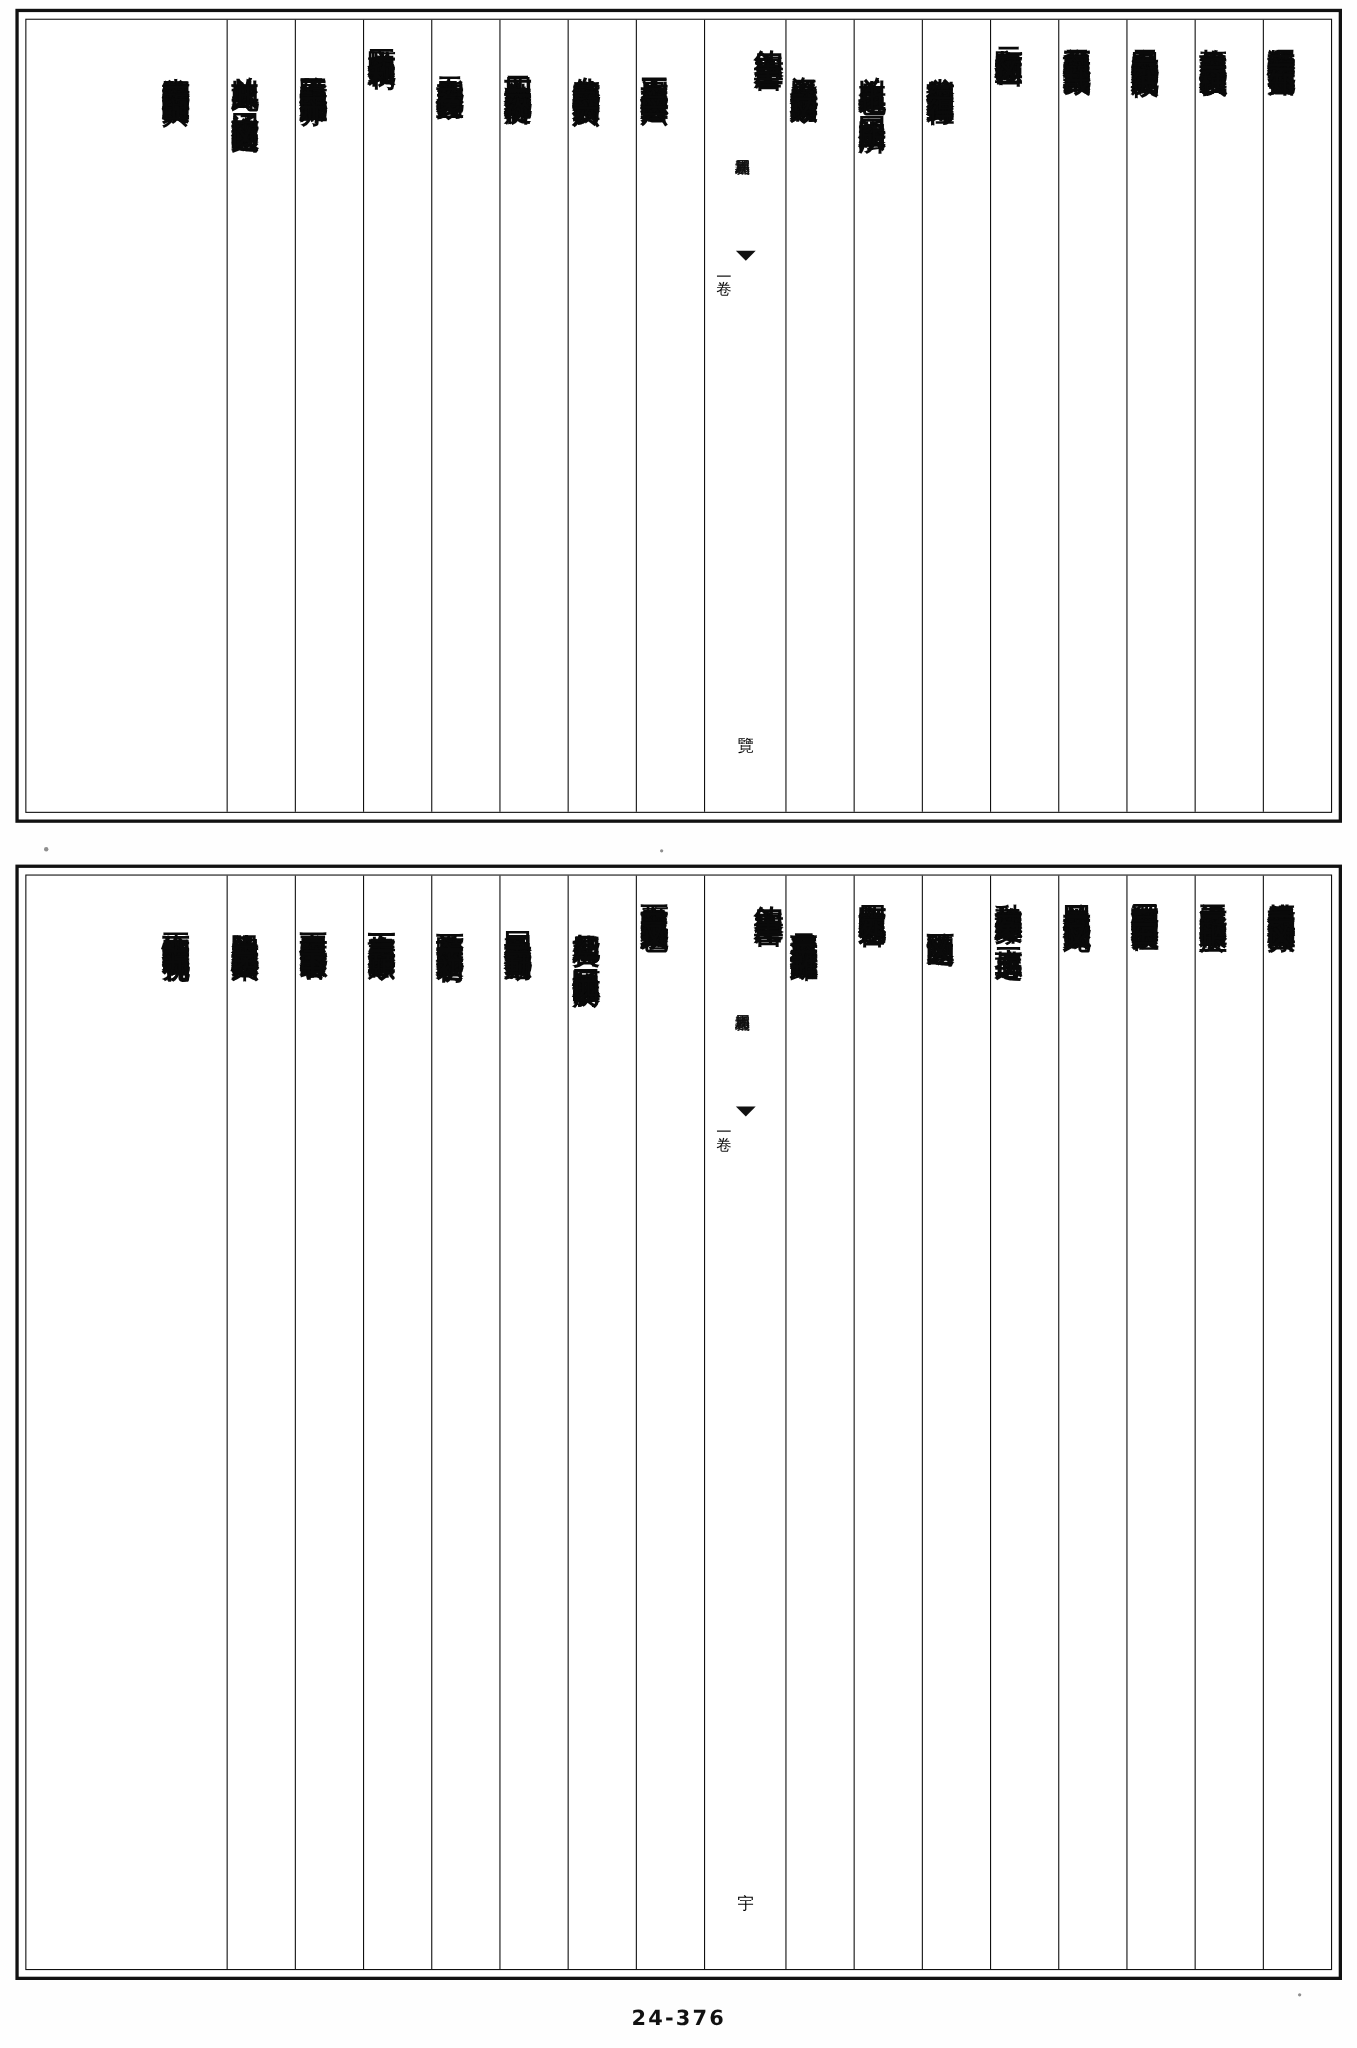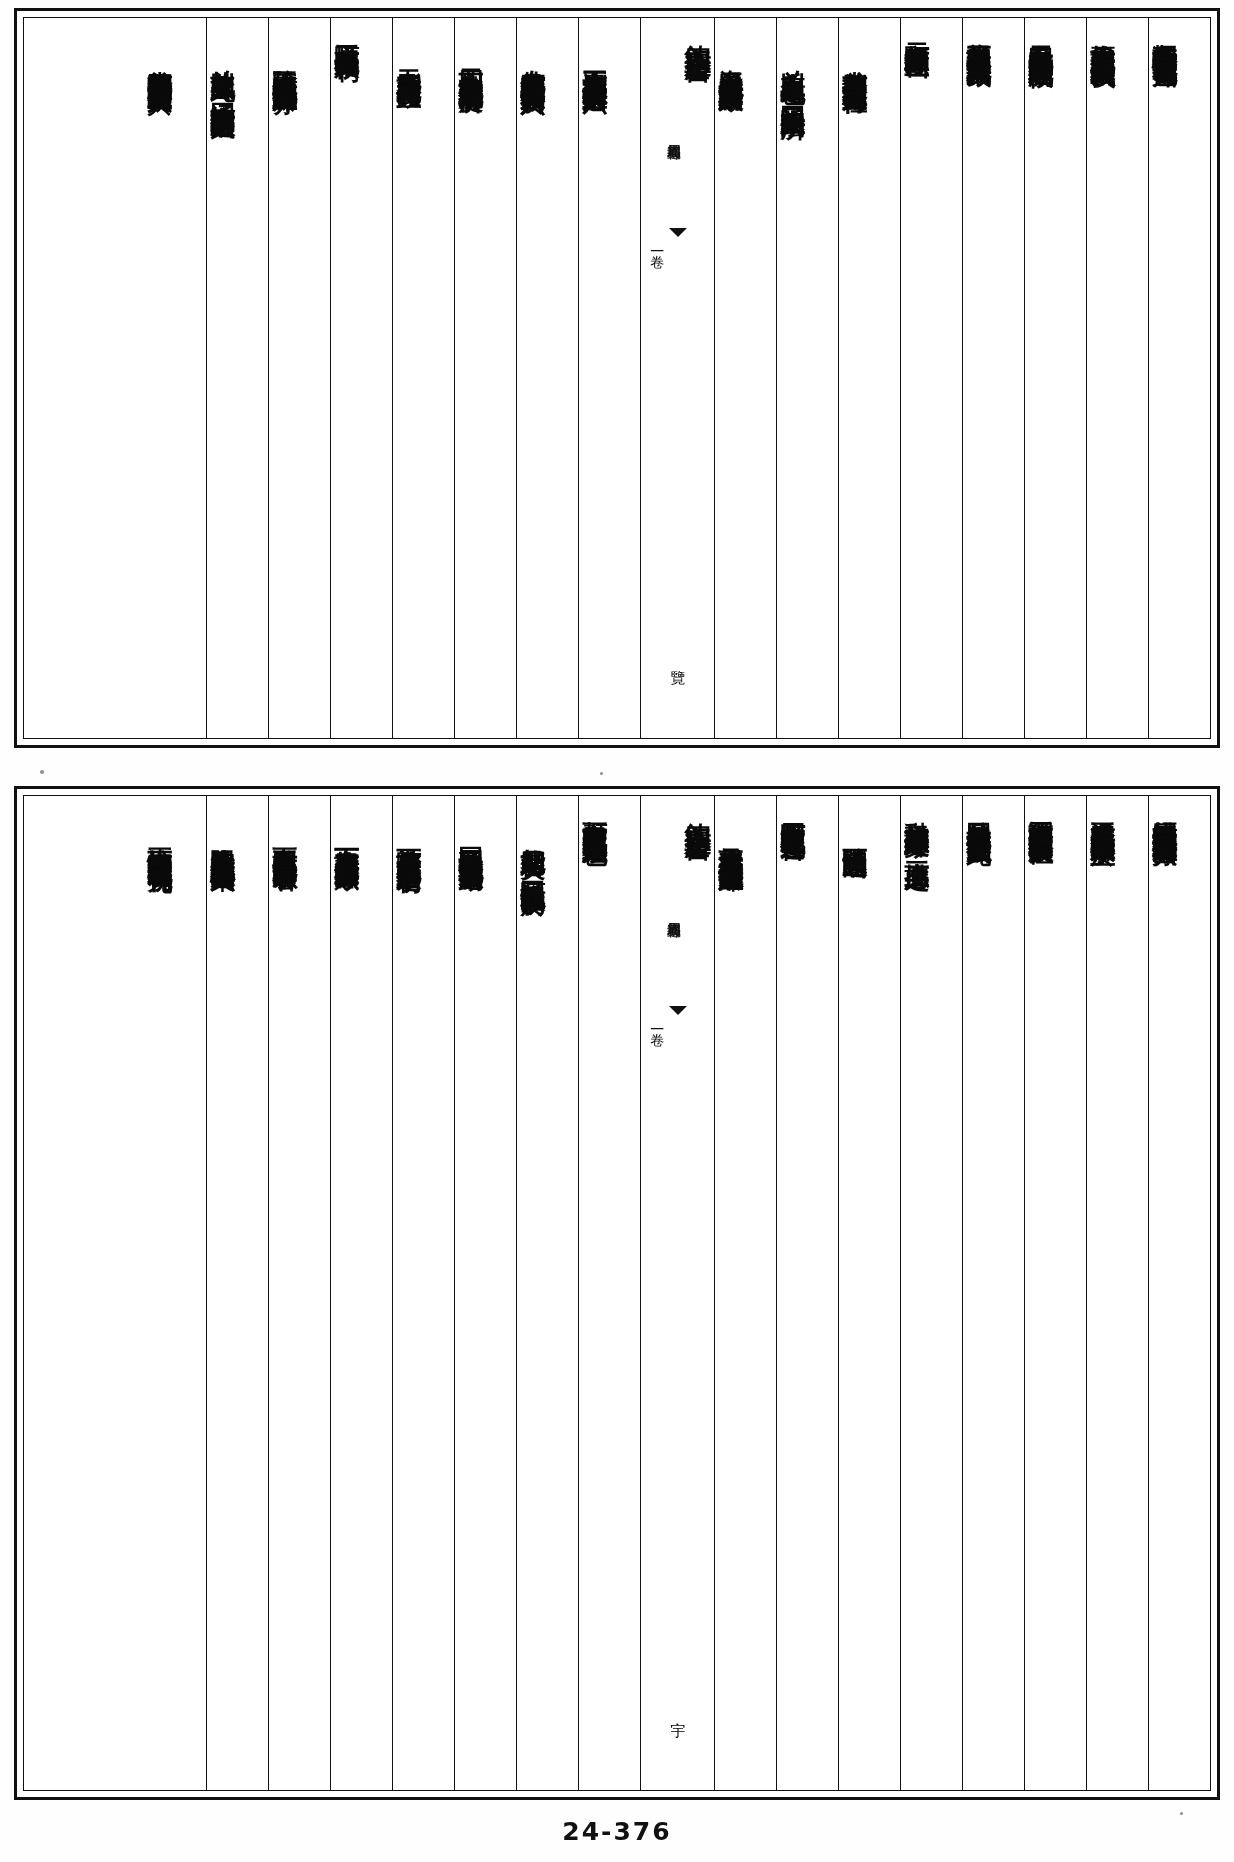--- a/index.html
+++ b/index.html
@@ -112,21 +112,21 @@
     border-top-color: #111;
   }
 
   
   .folio {
     position: absolute;
     left: 0; right: 0;
     bottom: 16px;
     text-align: center;
     font-family: "DejaVu Sans", sans-serif;
-    font-size: 25px;
+    font-size: 19px;
     font-weight: 700;
     letter-spacing: 2px;
     color: #111;
   }
 
   .speck {
     position: absolute;
     background: #333;
     border-radius: 50%;
     opacity: .55;

